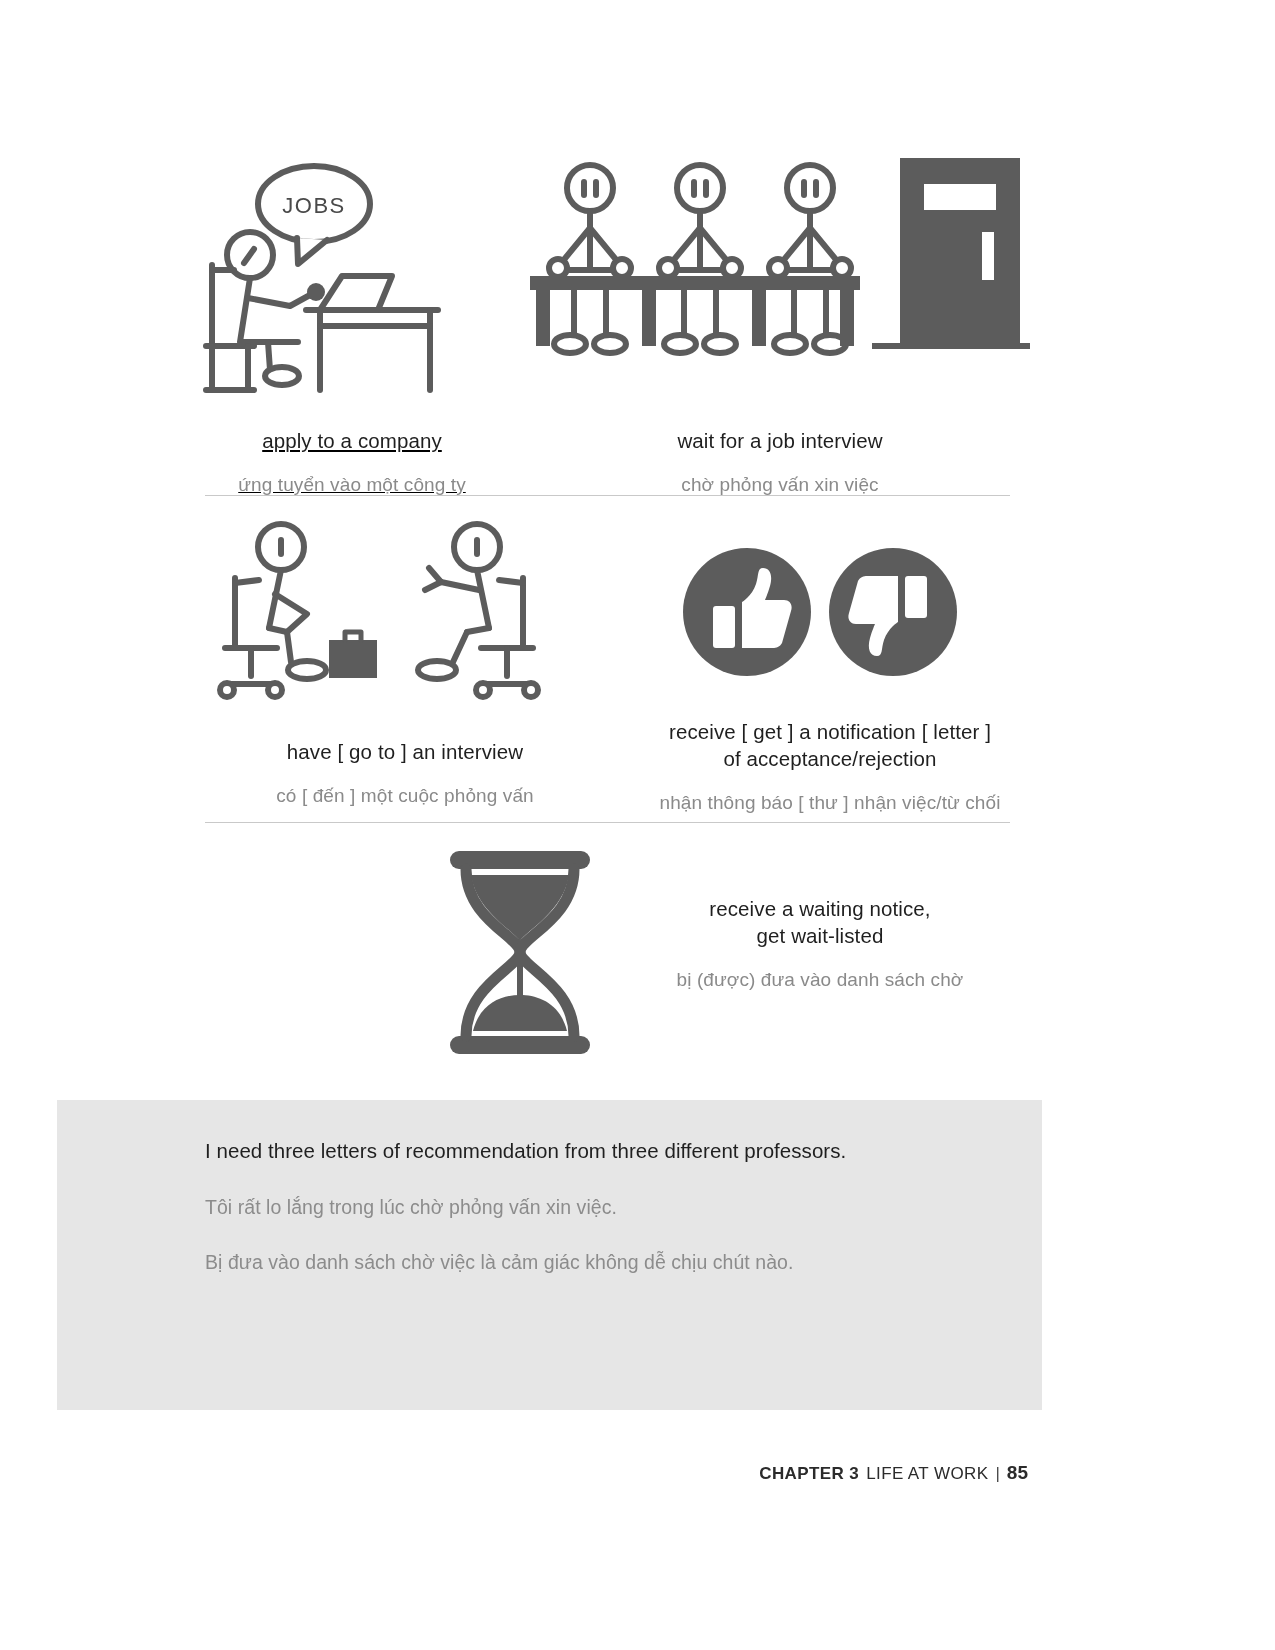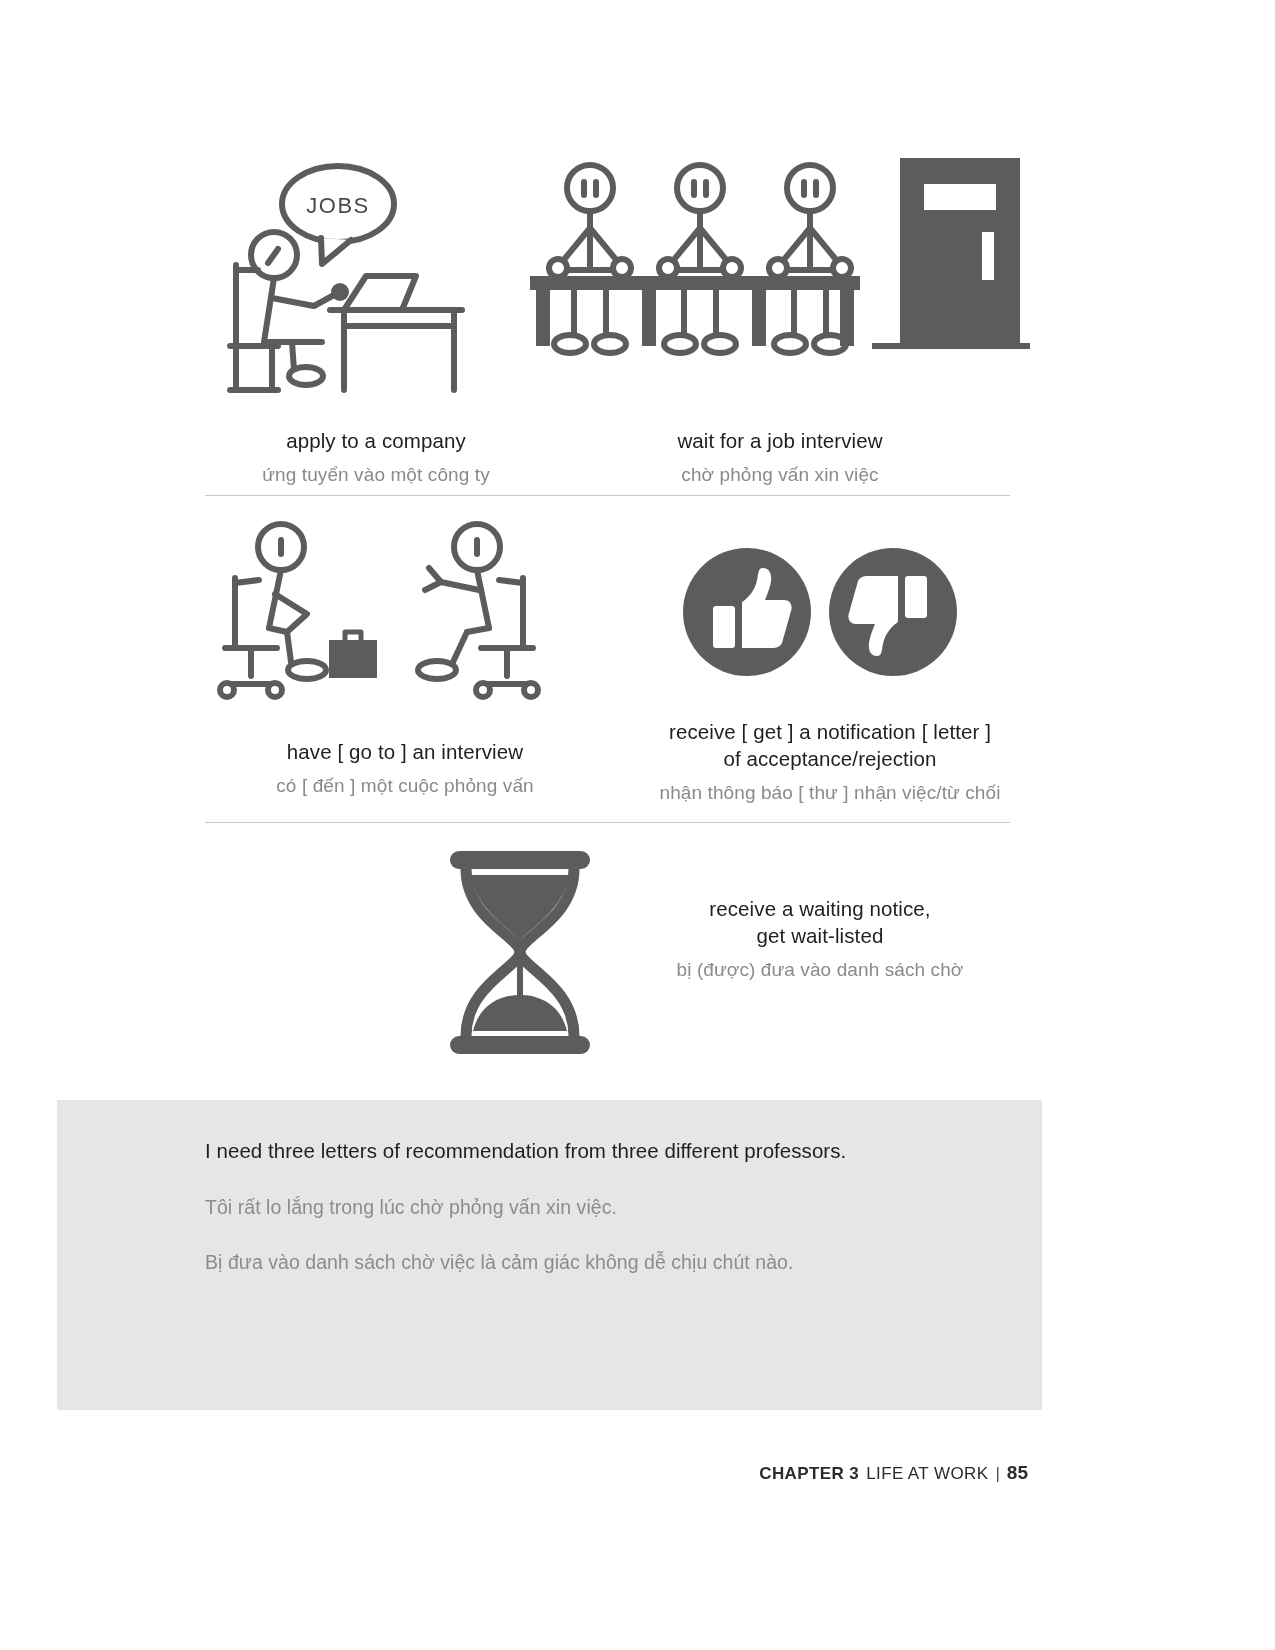--- a/index.html
+++ b/index.html
@@ -29,21 +29,21 @@
     line-height: 1.32;
     letter-spacing: 0.1px;
     font-weight: 400;
   }
   .cap-vi {
     font-size: 19px;
     color: #8a8a8a;
     text-align: center;
     line-height: 1.35;
     letter-spacing: 0.1px;
-    margin-top: 8px;
+    margin-top: 18px;
     font-weight: 400;
   }
 
   
   .row {
     position: absolute;
     display: flex;
     width: 100%;
   }
   .divider {
@@ -109,21 +109,21 @@
 
   svg { display: block; }
 </style>
 </head>
 <body>
 
 <div class="page">
 
   <div class="row" style="top:150px;">
 
-    <div class="cell" style="position:absolute;left:216px;top:0;width:320px;">
+    <div class="cell" style="position:absolute;left:192px;top:0;width:320px;text-decoration:underline;">
       <div class="art" style="height:245px;width:300px;">
         <svg width="300" height="245" viewBox="0 0 300 245">
           <g fill="none" stroke="#5c5c5c" stroke-width="6" stroke-linecap="round" stroke-linejoin="round">
 
             <ellipse cx="112" cy="54" rx="56" ry="38" fill="#ffffff" stroke="#5c5c5c" stroke-width="6"></ellipse>
             <path d="M95 88 L96 114 L125 90" fill="#ffffff" stroke="#5c5c5c" stroke-width="6"></path>
 
             <circle cx="48" cy="105" r="23" fill="#ffffff"></circle>
 
             <line x1="52" y1="99" x2="42" y2="113"></line>

